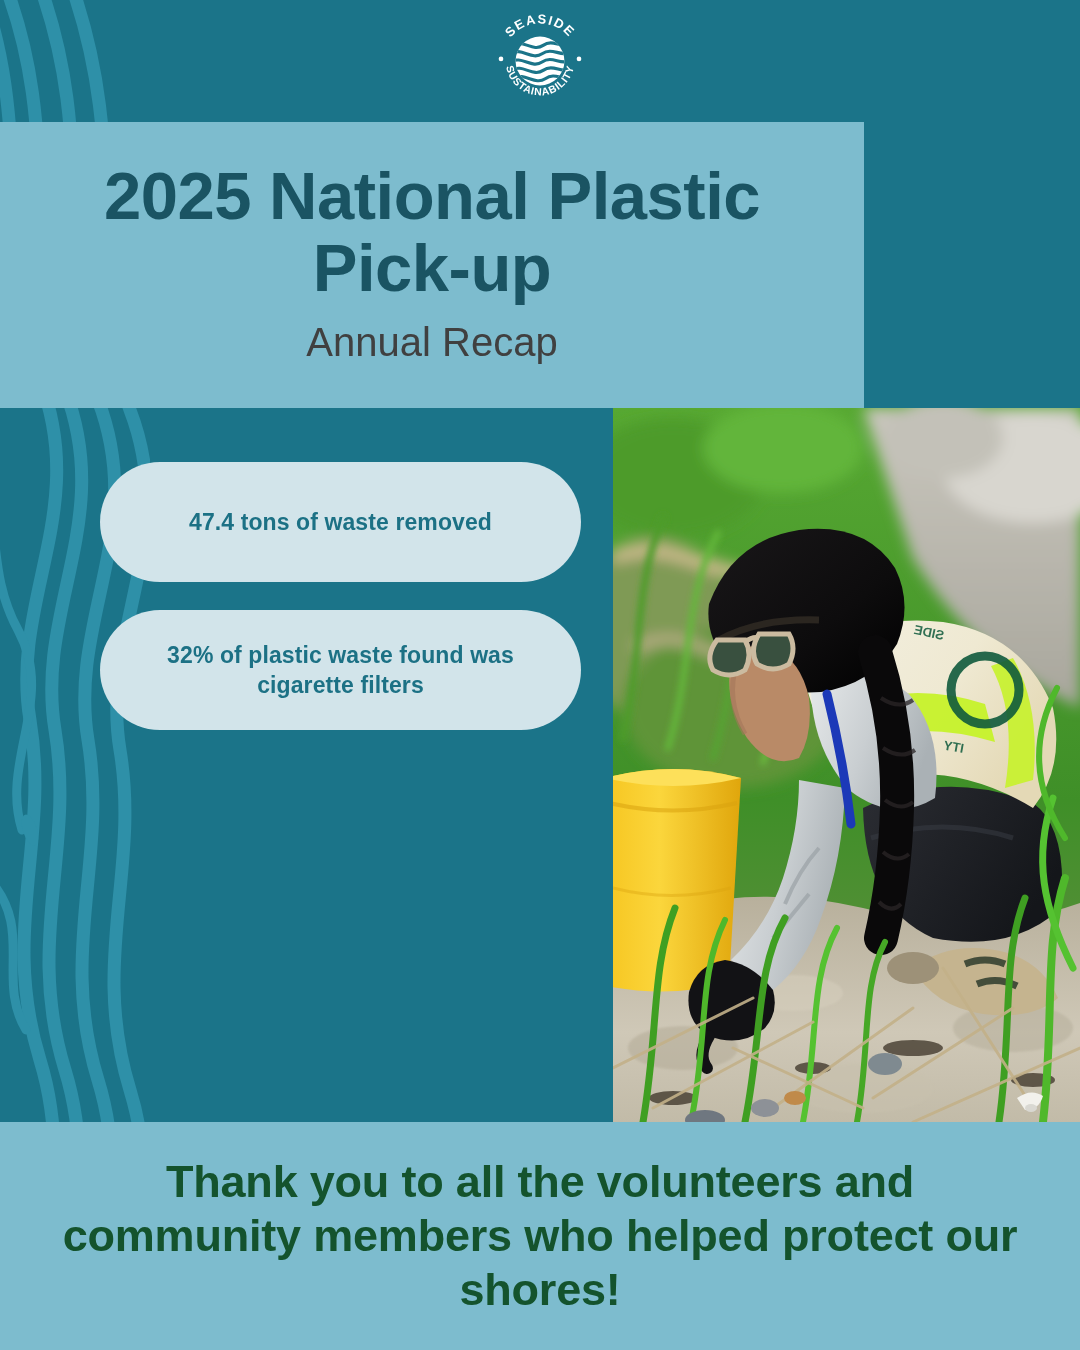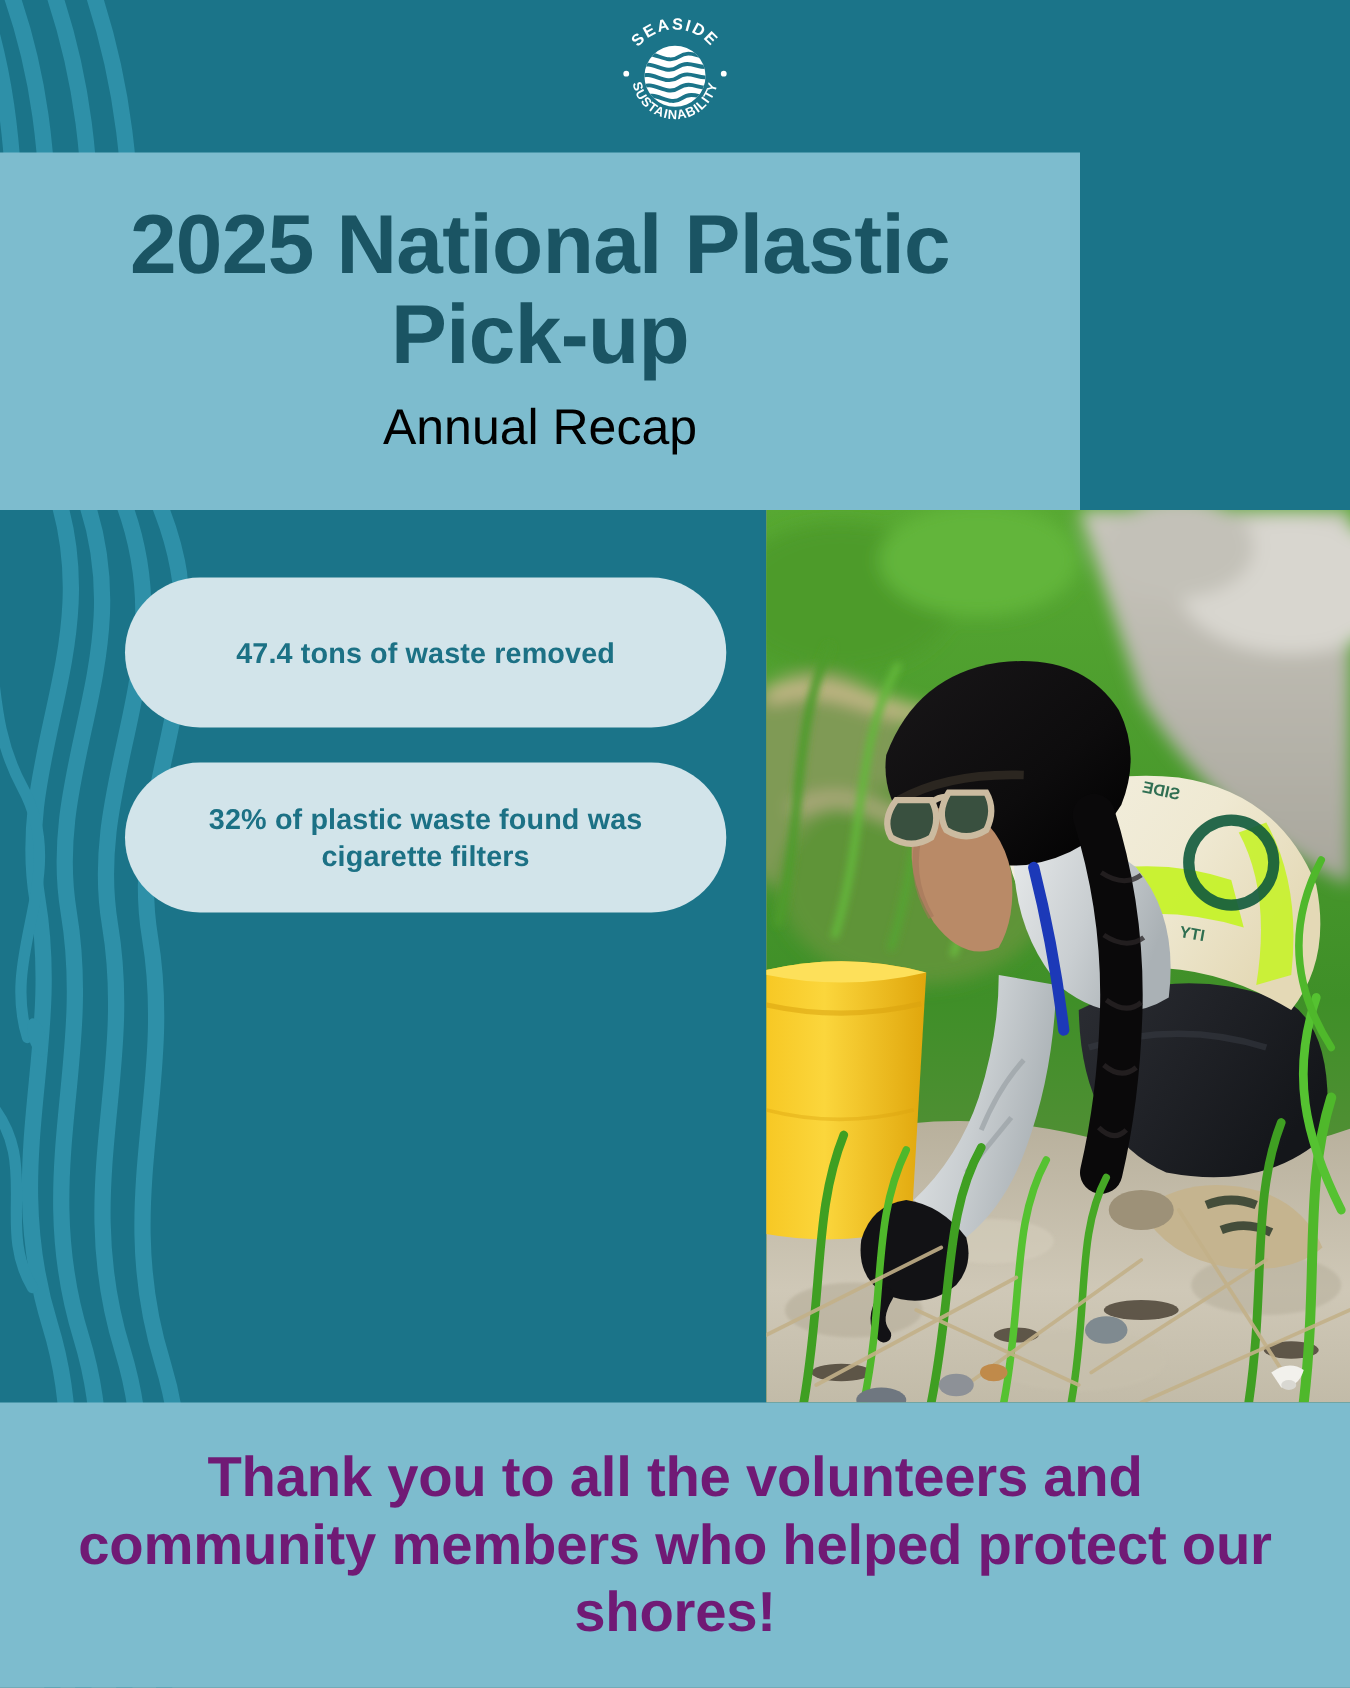--- a/index.html
+++ b/index.html
@@ -70,21 +70,21 @@
     font-family: "Liberation Sans Narrow", "Liberation Sans", sans-serif;
     font-weight: bold;
     font-size: 67px;
     line-height: 1.08;
     text-align: center;
     letter-spacing: -0.5px;
     max-width: 810px;
   }
 
   .subtitle {
-    color: #000000;
+    color: #404040;
     font-family: "Liberation Sans Narrow", "Liberation Sans", sans-serif;
     font-weight: normal;
     font-size: 40px;
     line-height: 1.1;
     text-align: center;
     margin-top: 16px;
   }
 
   
   .body-area {
@@ -150,21 +150,21 @@
     height: 228px;
     background: #7dbcce;
     z-index: 4;
     display: flex;
     align-items: center;
     justify-content: center;
     padding: 0 56px;
   }
 
   .footer-text {
-    color: #701a75;
+    color: #14532d;
     font-family: "Liberation Sans Narrow", "Liberation Sans", sans-serif;
     font-weight: bold;
     font-size: 45px;
     line-height: 1.2;
     text-align: center;
     letter-spacing: -0.2px;
   }
 </style>
 </head>
 <body>

